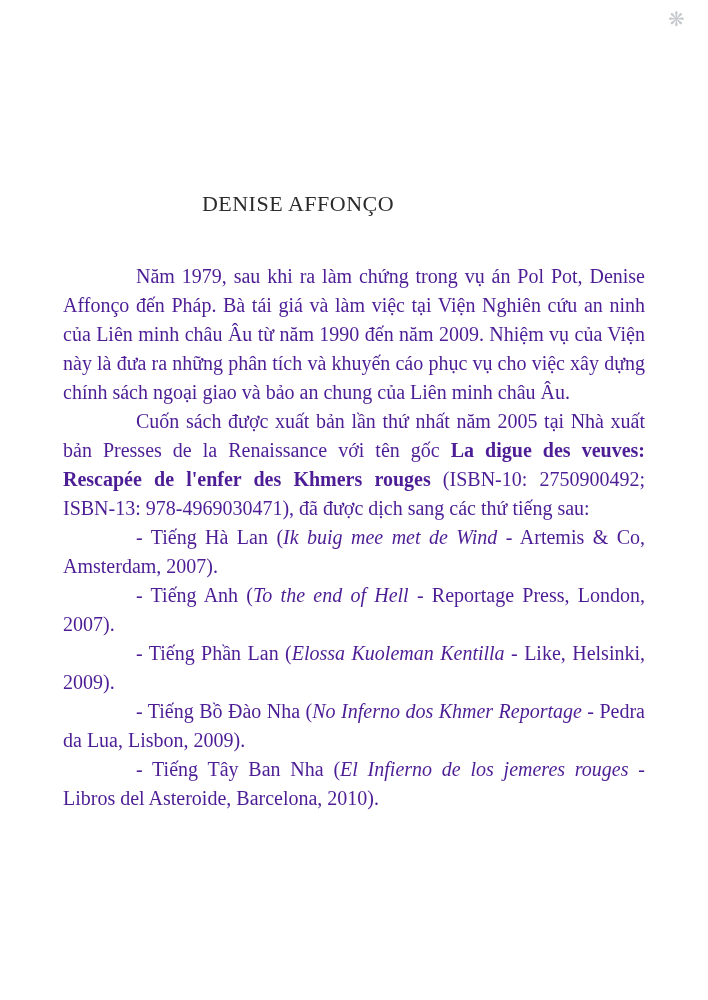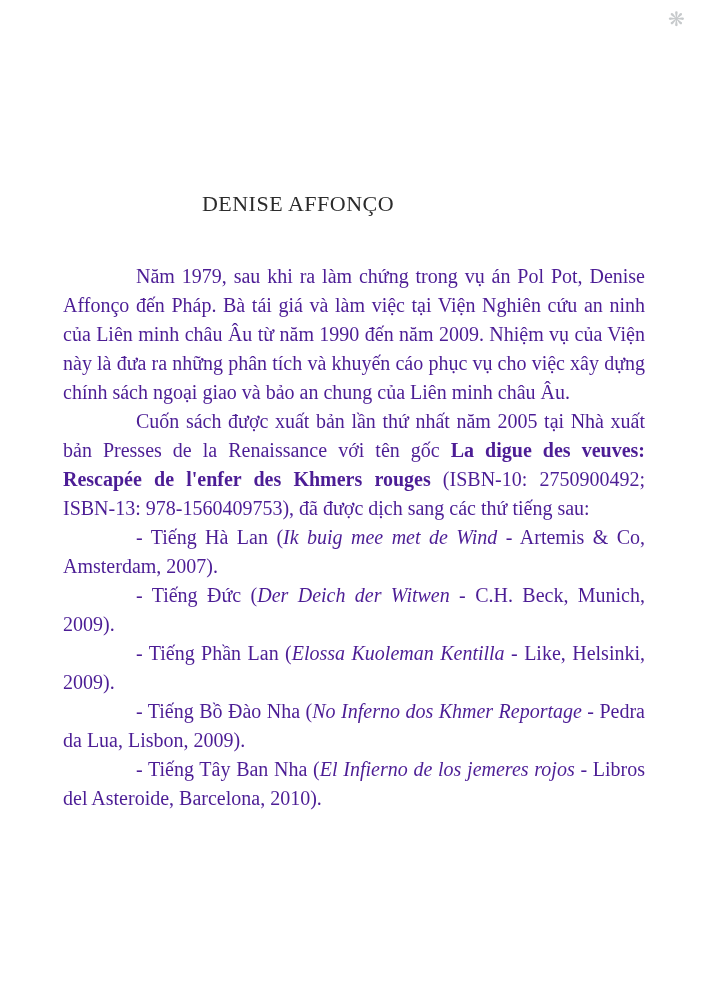--- a/index.html
+++ b/index.html
@@ -57,32 +57,32 @@
 <div class="page">
 
   <span class="ornament">❋</span>
 
   <h1 class="author">DENISE AFFONÇO</h1>
 
   <main class="body-text">
 
     <p>Năm 1979, sau khi ra làm chứng trong vụ án Pol Pot, Denise Affonço đến Pháp. Bà tái giá và làm việc tại Viện Nghiên cứu an ninh của Liên minh châu Âu từ năm 1990 đến năm 2009. Nhiệm vụ của Viện này là đưa ra những phân tích và khuyến cáo phục vụ cho việc xây dựng chính sách ngoại giao và bảo an chung của Liên minh châu Âu.</p>
 
-    <p><span>Cuốn sách được xuất bản lần thứ nhất năm 2005 tại Nhà xuất bản Presses de la Renaissance với tên gốc </span><b>La digue des veuves: Rescapée de l'enfer des Khmers rouges</b><span> (ISBN-10: 2750900492; ISBN-13: 978-1560409753), đã được dịch sang các thứ tiếng sau:</span></p>
+    <p><span>Cuốn sách được xuất bản lần thứ nhất năm 2005 tại Nhà xuất bản Presses de la Renaissance với tên gốc </span><b>La digue des veuves: Rescapée de l'enfer des Khmers rouges</b><span> (ISBN-10: 2750900492; ISBN-13: 978-4969030471), đã được dịch sang các thứ tiếng sau:</span></p>
 
     <p><span>- Tiếng Hà Lan (</span><i>Ik buig mee met de Wind</i><span> - Artemis &amp; Co, Amsterdam, 2007).</span></p>
 
+    <p><span>- Tiếng Anh (</span><i>To the end of Hell</i><span> - Reportage Press, London, 2007).</span></p>
 
-    <p><span>- Tiếng Đức (</span><i>Der Deich der Witwen</i><span> - C.H. Beck, Munich, 2009).</span></p>
 
     <p><span>- Tiếng Phần Lan (</span><i>Elossa Kuoleman Kentilla</i><span> - Like, Helsinki, 2009).</span></p>
 
     <p><span>- Tiếng Bồ Đào Nha (</span><i>No Inferno dos Khmer Reportage</i><span> - Pedra da Lua, Lisbon, 2009).</span></p>
 
-    <p><span>- Tiếng Tây Ban Nha (</span><i>El Infierno de los jemeres rojos</i><span> - Libros del Asteroide, Barcelona, 2010).</span></p>
+    <p><span>- Tiếng Tây Ban Nha (</span><i>El Infierno de los jemeres rouges</i><span> - Libros del Asteroide, Barcelona, 2010).</span></p>
 
 
   </main>
 
   <div class="footer-zone">
 
     
 
     
 

